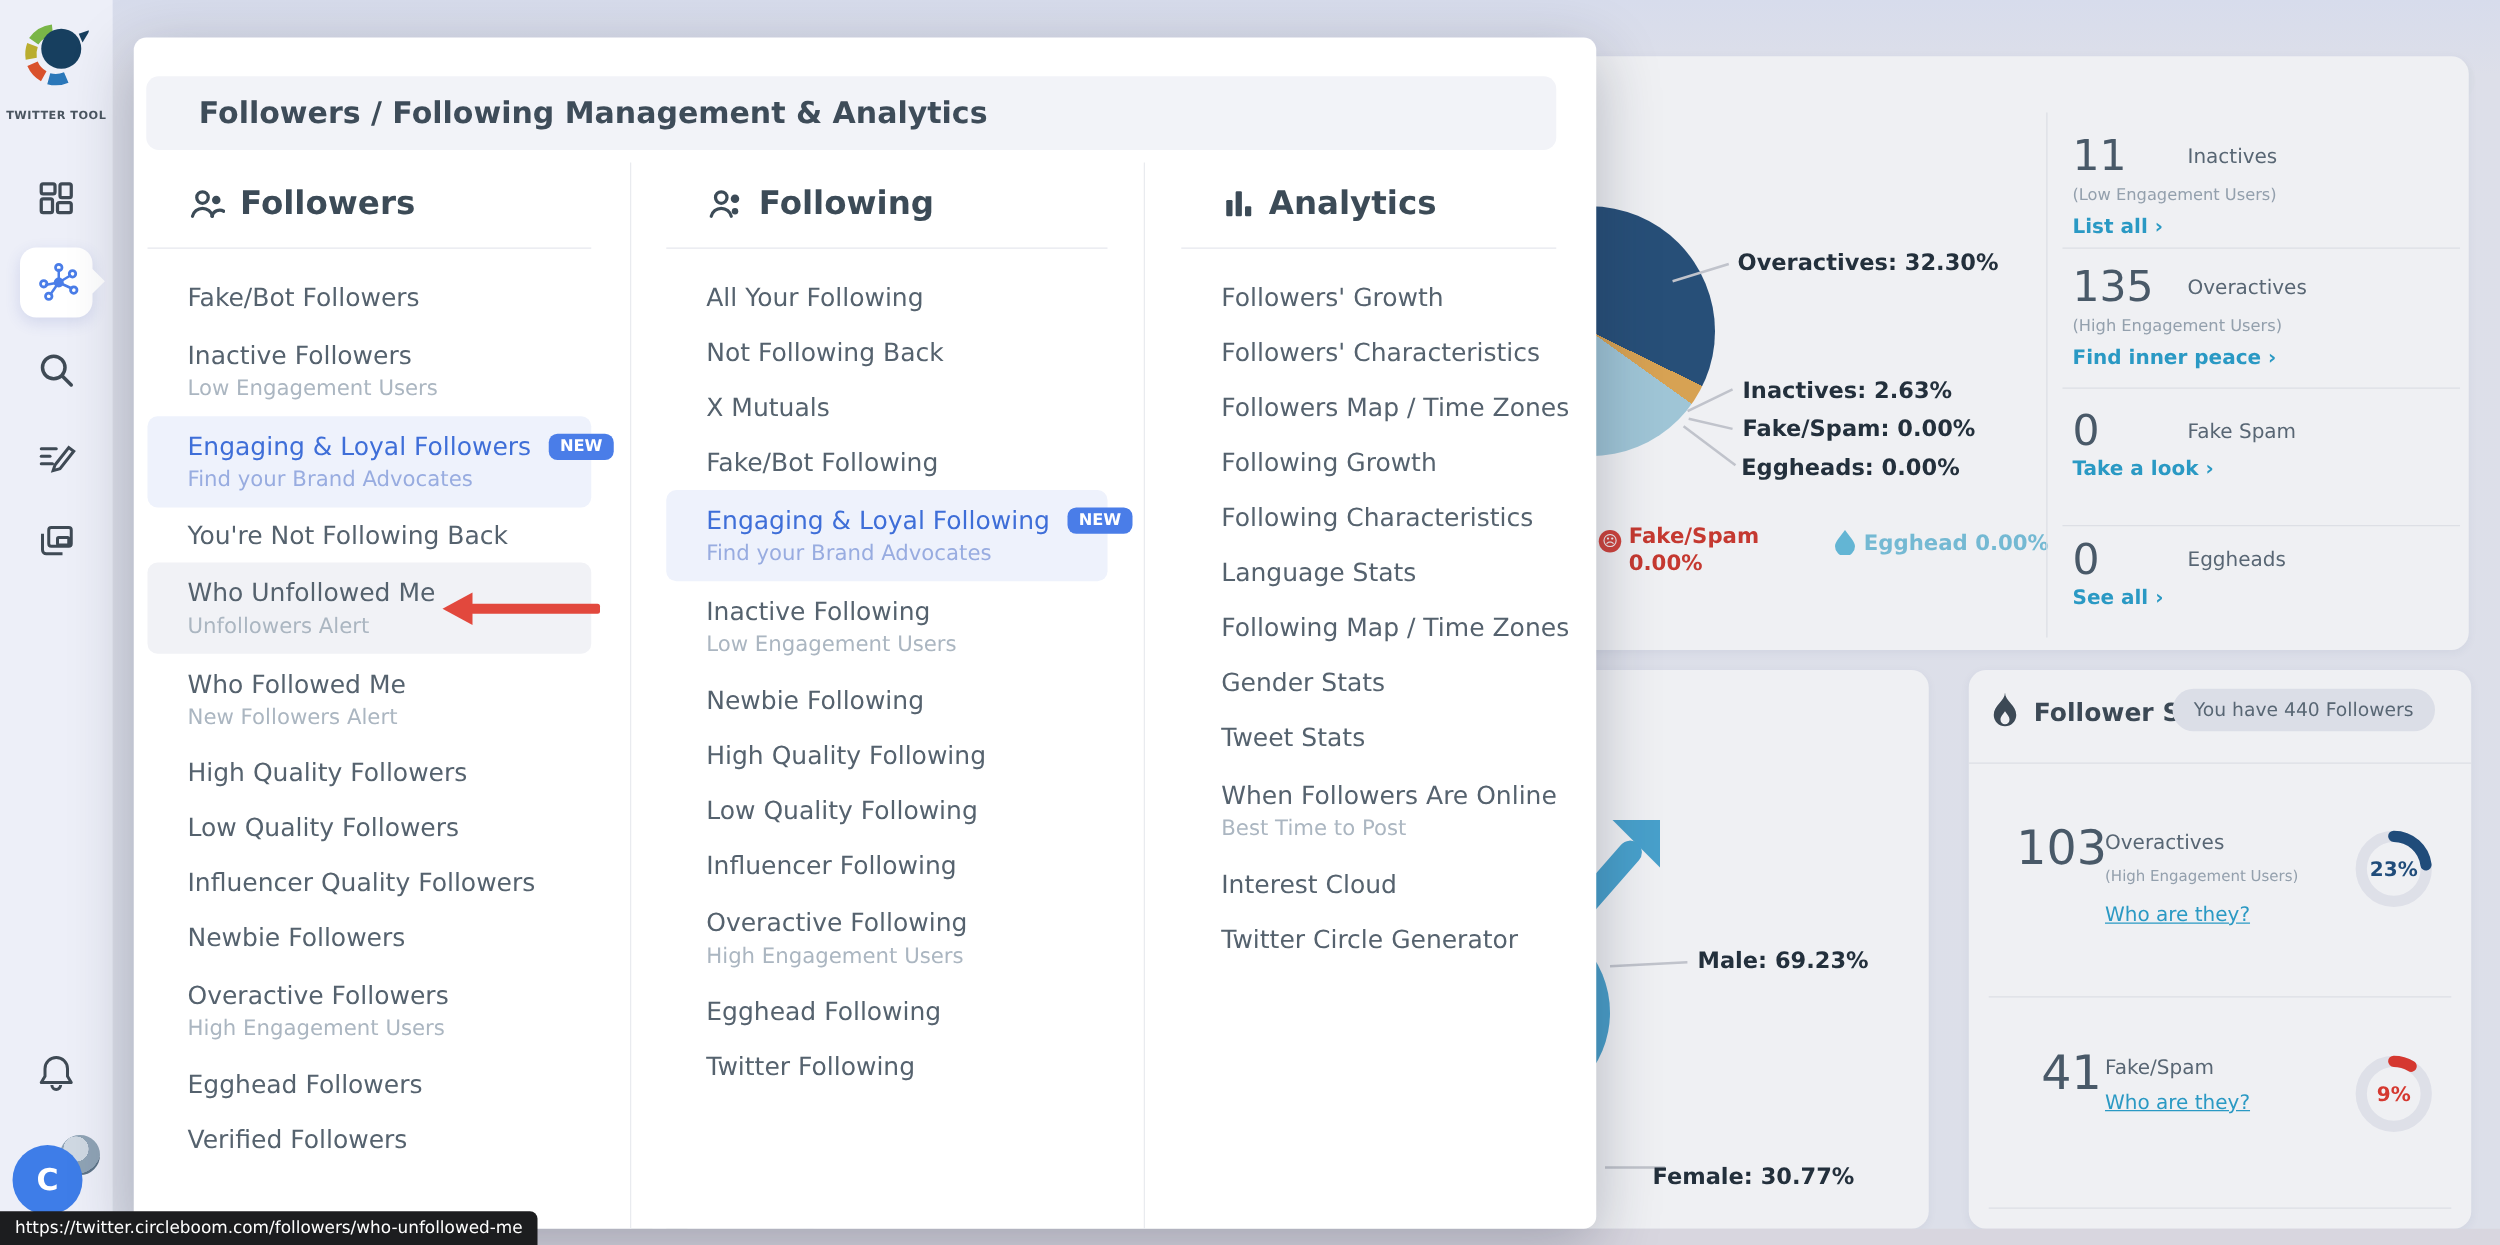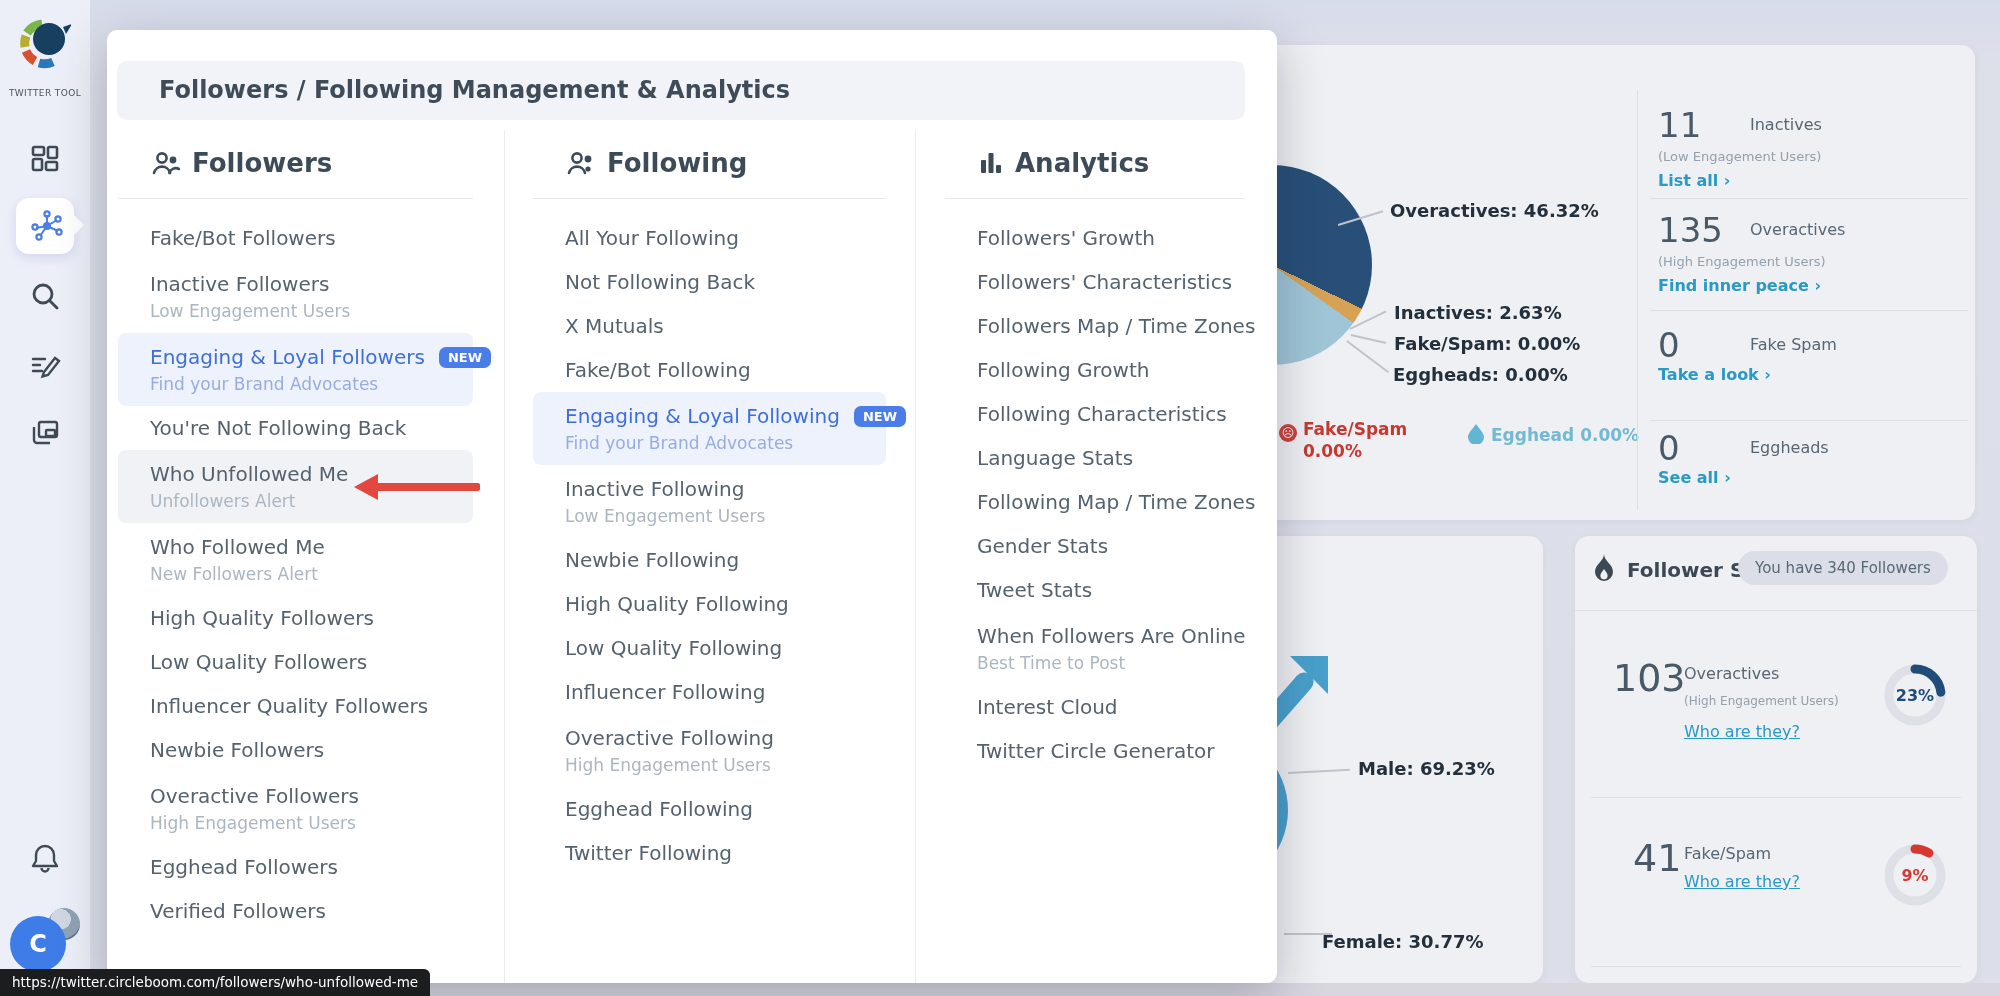--- a/index.html
+++ b/index.html
@@ -35,21 +35,21 @@
   #top-dark-line{left:328px;top:37px;width:219px;height:4px;background:#5b5c60;border-radius:2px;}
   #dim{position:absolute;left:90px;top:0;right:0;bottom:0;background:rgba(45,47,75,.06);z-index:2;}
   #bottom-strip{left:90px;top:983px;width:1910px;height:13px;background:#d8d6df;z-index:3;}
 
   
   #sidebar{position:absolute;left:0;top:0;width:90px;height:996px;background:#edeff8;z-index:5;}
   .side-ic{position:absolute;left:27px;width:36px;height:36px;cursor:pointer;}
   #active-box{position:absolute;left:16px;top:198px;width:58px;height:56px;background:#fff;border-radius:13px;
               box-shadow:0 4px 12px rgba(70,90,180,.16);}
   #active-pointer{position:absolute;left:67px;top:218px;width:14px;height:14px;background:#fff;transform:rotate(45deg);}
-  #logo-label{position:absolute;left:0;top:88px;width:90px;text-align:center;font-size:9px;font-weight:400;
+  #logo-label{position:absolute;left:0;top:88px;width:90px;text-align:center;font-size:9px;font-weight:700;
               letter-spacing:.4px;color:#4a5560;}
   #avatar-photo{position:absolute;left:46px;top:906px;width:32px;height:32px;border-radius:50%;
      background:radial-gradient(circle at 40% 35%,#cfd8e2 0 35%,#8fa3b5 36% 70%,#5d7387 71%);border:2px solid #edeff8;}
   #avatar-c{position:absolute;left:10px;top:916px;width:56px;height:56px;border-radius:50%;background:#3e7de8;
             color:#fff;font-size:24px;font-weight:700;text-align:center;line-height:56px;}
 
   
   #overlay{position:absolute;left:107px;top:30px;width:1170px;height:953px;background:#fff;border-radius:10px;
            box-shadow:0 14px 50px rgba(30,35,60,.28);z-index:10;}
   #overlay-header{position:absolute;left:10px;top:31px;width:1128px;height:59px;background:#f2f3f8;border-radius:10px;}
@@ -90,21 +90,21 @@
   <div class="pill-badge" style="left:1758px;top:47px;">You have 418 Following</div>
 
   <div class="card" style="left:640px;top:45px;width:1335px;height:475px;"></div>
   <div class="pie" id="main-pie"></div>
 
   <div class="callout" style="left:1338px;top:224px;width:47px;transform:rotate(-17deg);"></div>
   <div class="callout" style="left:1350px;top:328px;width:40px;transform:rotate(-26deg);"></div>
   <div class="callout" style="left:1351px;top:334px;width:36px;transform:rotate(13deg);"></div>
   <div class="callout" style="left:1347px;top:340px;width:52px;transform:rotate(37deg);"></div>
   <div id="pie-labels">
-      <div class="pie-label" style="left:1390px;top:200px;">Overactives: 46.32%</div>
+      <div class="pie-label" style="left:1390px;top:200px;">Overactives: 32.30%</div>
       <div class="pie-label" style="left:1394px;top:302px;">Inactives: 2.63%</div>
       <div class="pie-label" style="left:1394px;top:333px;">Fake/Spam: 0.00%</div>
       <div class="pie-label" style="left:1393px;top:364px;">Eggheads: 0.00%</div>
     </div>
 
   <div class="spam-dot" style="left:1279px;top:424px;">☹</div>
   <div class="abs legend-red" style="left:1303px;top:418px;">
     <div style="width:90px;">Fake/Spam 0.00%</div>
   </div>
   <svg class="abs" style="left:1468px;top:424px;" width="16" height="20" viewBox="0 0 16 20">
@@ -154,21 +154,21 @@
   <div class="callout" style="left:1284px;top:933px;width:48px;"></div>
   <div class="pie-label" style="left:1358px;top:758px;">Male: 69.23%</div>
   <div class="pie-label" style="left:1322px;top:919px;margin-top:12px;">Female: 30.77%</div>
 
   <div class="card" style="left:1575px;top:536px;width:402px;height:447px;"></div>
   <svg class="abs" style="left:1591px;top:554px;" width="26" height="30" viewBox="0 0 26 30">
     <path d="M13 0 C13 7 4 10 4 18 a9 9 0 0 0 18 0 C22 10 13 7 13 0 z" fill="#3d4b57"></path>
     <path d="M13 15 c-2.4 3.4 -3.6 4.6 -3.6 6.8 a3.6 3.6 0 0 0 7.2 0 c0 -2.2 -1.2 -3.4 -3.6 -6.8 z" fill="#fbfcfe"></path>
   </svg>
   <div class="abs fs-title" style="left:1627px;top:558px;">Follower Stats</div>
-  <div class="pill-badge" style="left:1738px;top:551px;font-size:15px;">You have 340 Followers</div>
+  <div class="pill-badge" style="left:1738px;top:551px;font-size:15px;">You have 440 Followers</div>
   <div class="hdiv" style="left:1575px;top:610px;width:402px;"></div>
   <div class="hdiv" style="left:1591px;top:797px;width:370px;"></div>
   <div class="hdiv" style="left:1591px;top:966px;width:370px;"></div>
   <div id="follower-rows">
   <div>
     <div class="stat-val" style="left:1613px;top:656px;font-size:38px;">103</div>
     <div class="stat-lbl" style="left:1684px;top:664px;">Overactives</div>
     <div class="stat-cap" style="left:1684px;top:694px;font-size:12px;">(High Engagement Users)</div>
     <div class="stat-link who-link" style="left:1684px;top:722px;font-weight:400;">Who are they?</div>
     <svg class="abs" style="left:1880px;top:660px;" width="70" height="70" viewBox="0 0 70 70">

